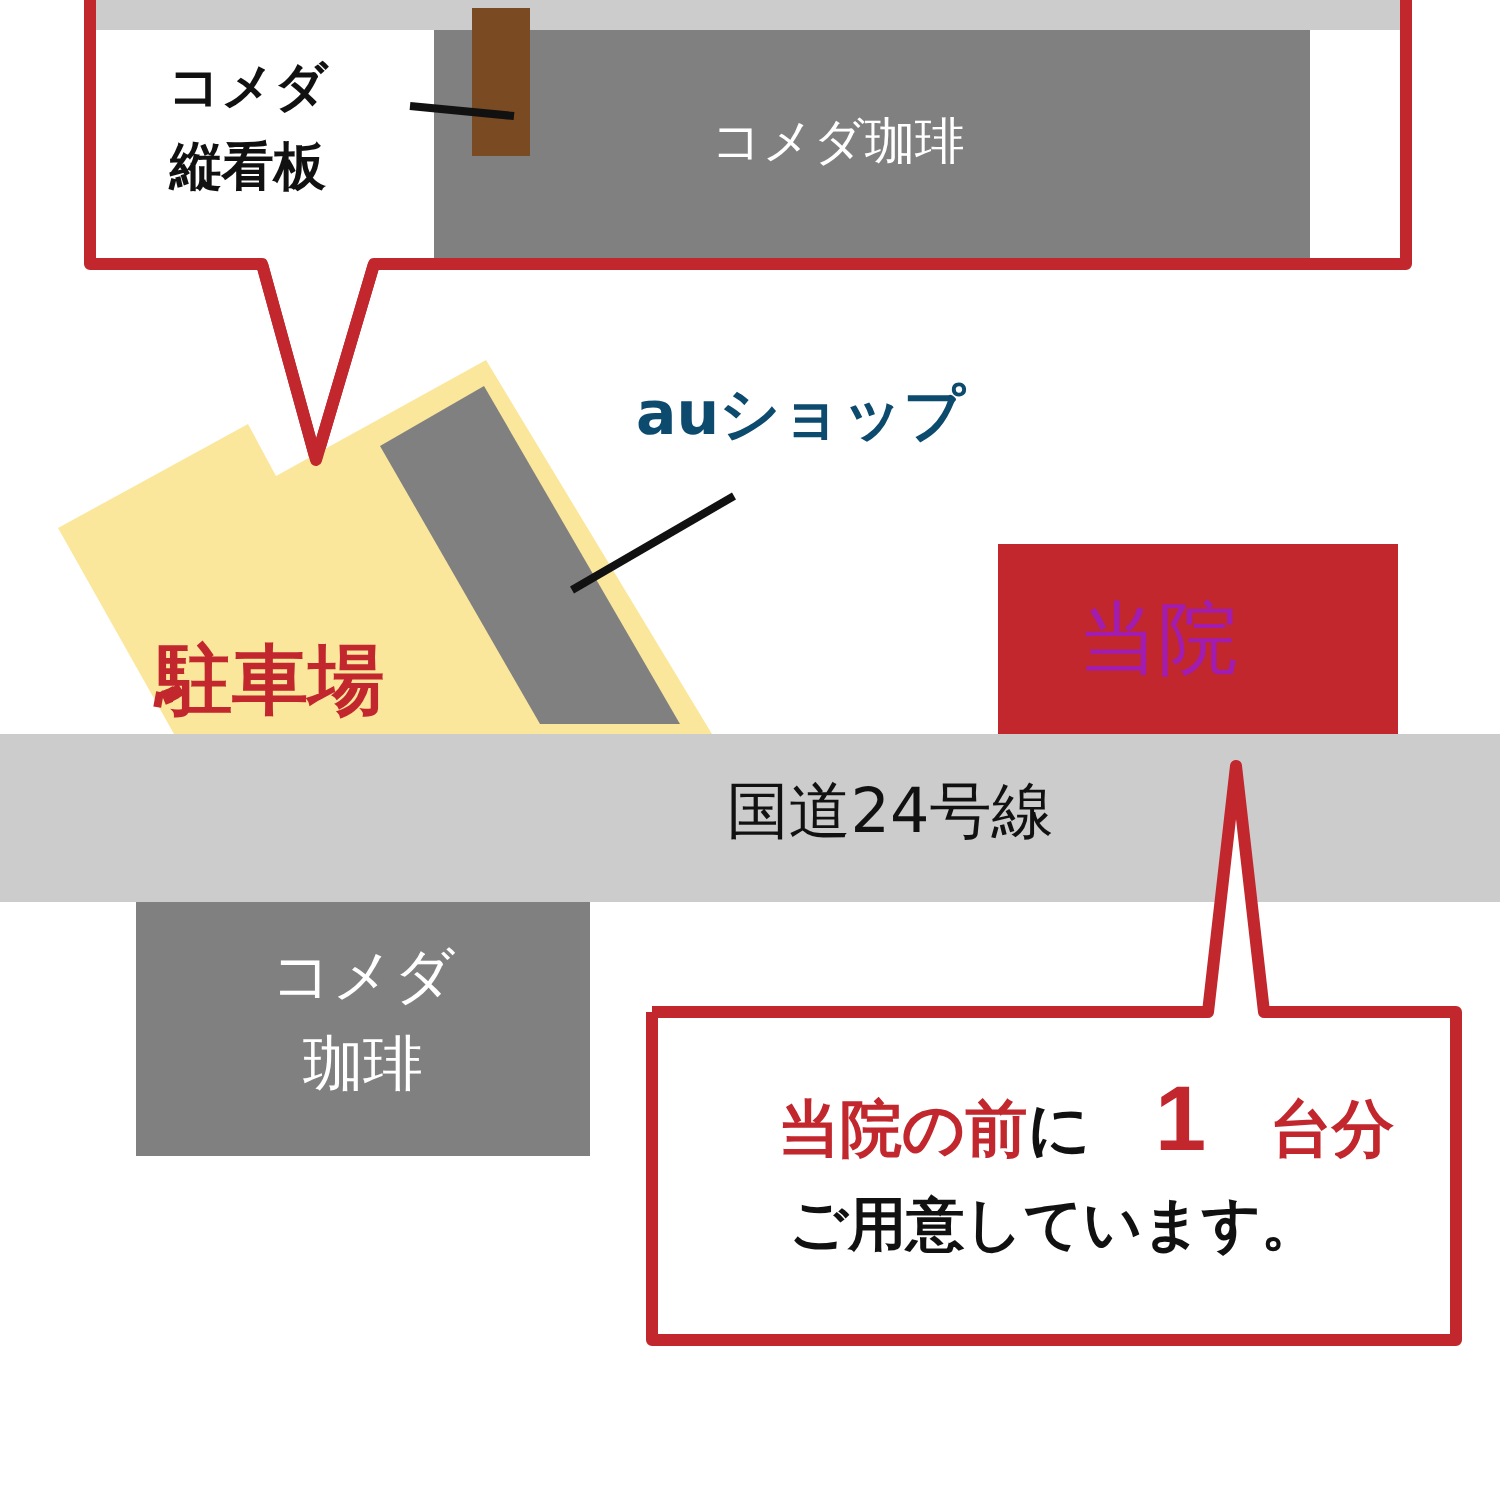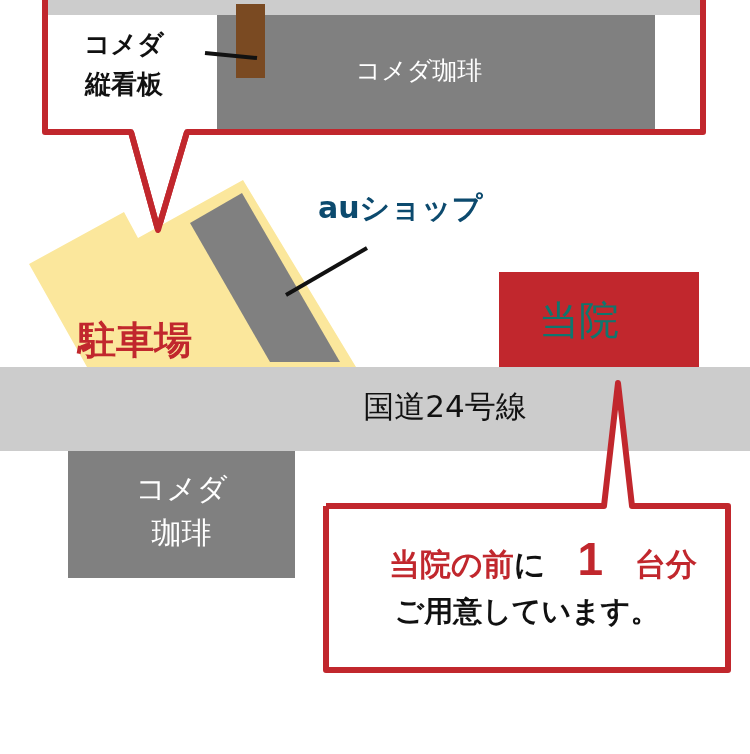--- a/index.html
+++ b/index.html
@@ -4,21 +4,21 @@
   <style>
     html, body { margin: 0; padding: 0; background: #ffffff; }
     body { width: 750px; height: 754px; position: relative; overflow: hidden;
            font-family: "DejaVu Sans", "Liberation Sans", sans-serif; }
     svg.map { position: absolute; left: 0; top: 0; }
     .lbl { position: absolute; font-weight: bold; white-space: nowrap; line-height: 1.2; }
     .komeda-top-label { left: 84px; top: 24px; color: #111; font-size: 26px; text-align: center; line-height: 40px; }
     .komeda-top-store { left: 217px; top: 56px; width: 404px; text-align: center; color: #fff; font-size: 25px; font-weight: normal; }
     .au-label { left: 318px; top: 190px; color: #0c4a6e; font-size: 30px; font-weight: bold; }
     .parking-label { left: 78px; top: 278px; color: #c1272d; font-size: 38px; margin-top: 40px; }
-    .clinic-label { left: 499px; top: 272px; width: 160px; height: 96px; line-height: 96px; text-align: center; color: #0f766e; font-size: 40px; font-weight: normal; }
+    .clinic-label { left: 499px; top: 272px; width: 160px; height: 96px; line-height: 96px; text-align: center; color: #a21caf; font-size: 40px; font-weight: normal; }
     .road-label { left: 0; top: 388px; width: 890px; text-align: center; color: #111; font-size: 31px; font-weight: normal; }
     .komeda-bottom-label { left: 68px; top: 467px; width: 227px; text-align: center; color: #fff; font-size: 30px; font-weight: normal; line-height: 44px; }
     .callout-text { left: 328px; top: 535px; width: 398px; text-align: center; }
     .callout-line1 { font-size: 31px; font-weight: bold; line-height: 48px; }
     .callout-line2 { font-size: 29px; color: #111; line-height: 46px; }
     .red { color: #c1272d; margin-left: 32px; }
     .blk { color: #111; }
     .big { font-size: 46px; font-family: "Liberation Sans", sans-serif; }
   </style>
 </head>

